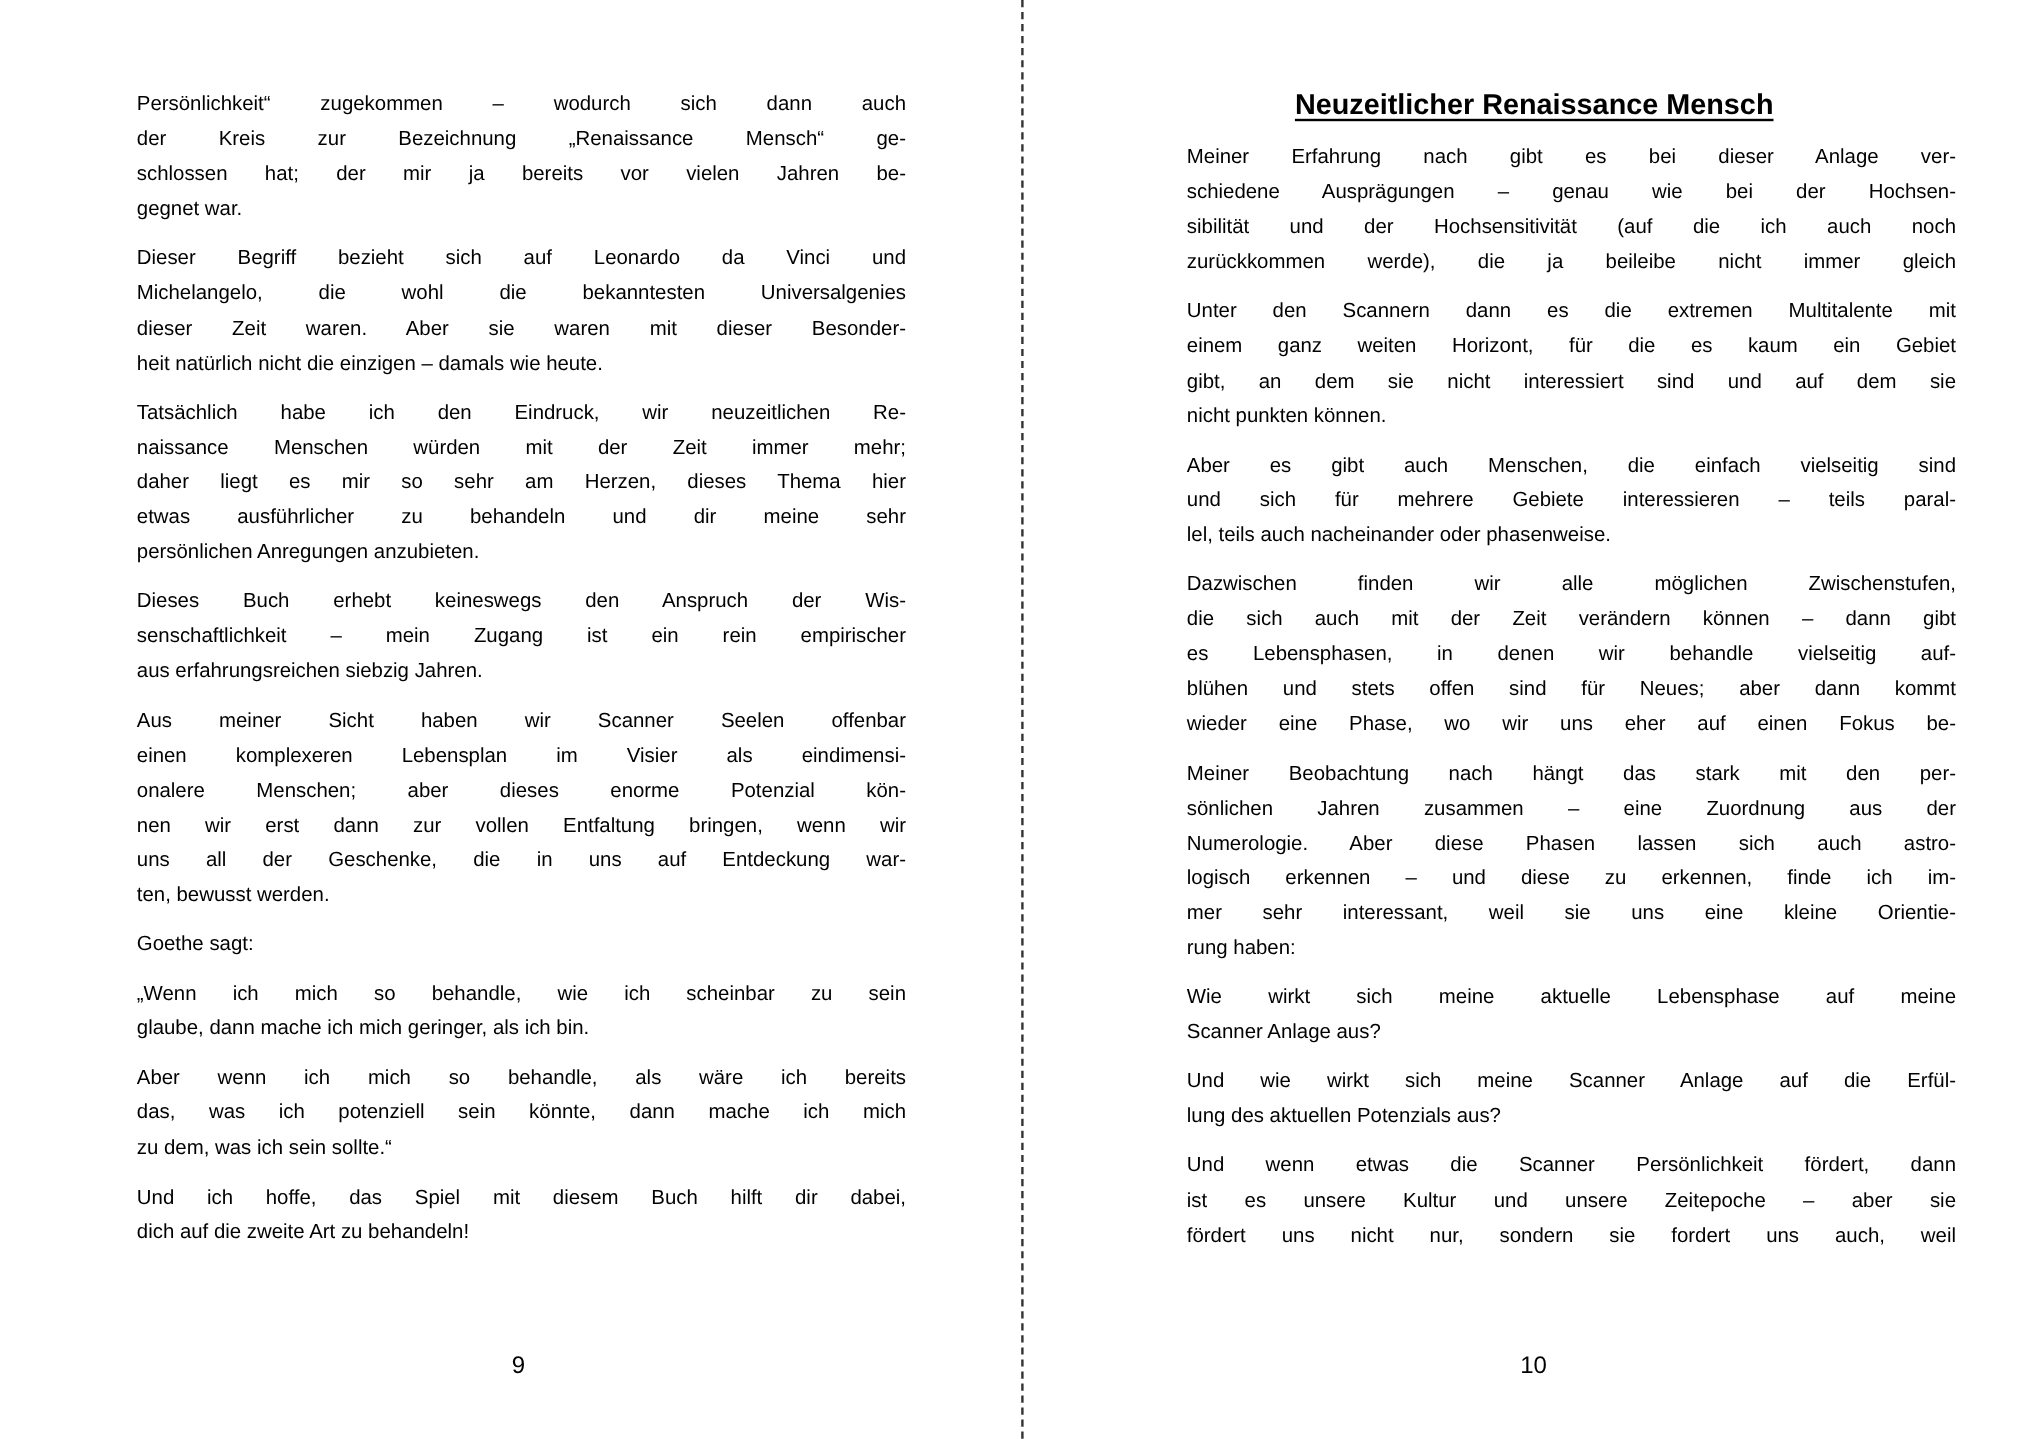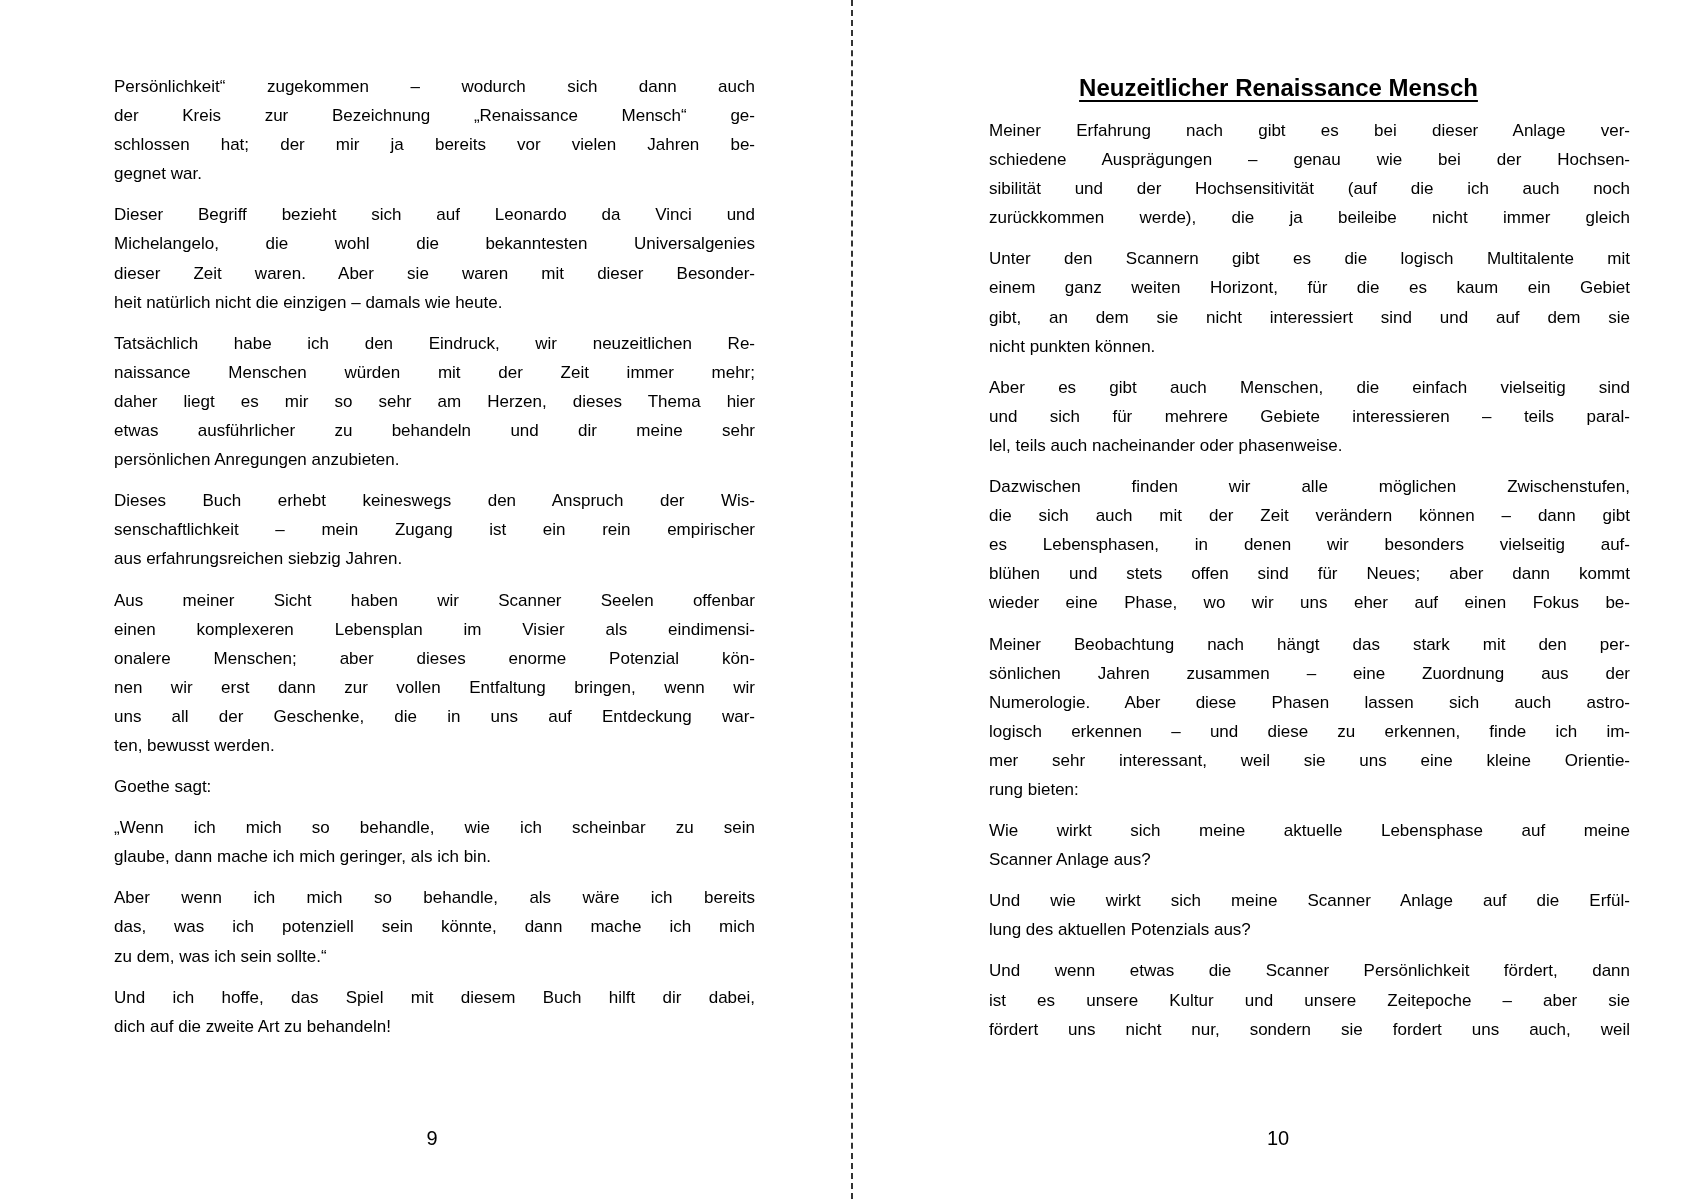--- a/index.html
+++ b/index.html
@@ -145,44 +145,44 @@
 <div class="page" id="page-right">
   <div class="heading">Neuzeitlicher Renaissance Mensch</div>
   <div class="column" id="right-column">
       <div class="para">
         <span class="line">Meiner Erfahrung nach gibt es bei dieser Anlage ver-</span>
         <span class="line">schiedene Ausprägungen – genau wie bei der Hochsen-</span>
         <span class="line">sibilität und der Hochsensitivität (auf die ich auch noch</span>
         <span class="line">zurückkommen werde), die ja beileibe nicht immer gleich</span>
       </div>
       <div class="para">
-        <span class="line">Unter den Scannern gibt es die logisch Multitalente mit</span>
+        <span class="line">Unter den Scannern dann es die extremen Multitalente mit</span>
         <span class="line">einem ganz weiten Horizont, für die es kaum ein Gebiet</span>
         <span class="line">gibt, an dem sie nicht interessiert sind und auf dem sie</span>
         <span class="line last">nicht punkten können.</span>
       </div>
       <div class="para">
         <span class="line">Aber es gibt auch Menschen, die einfach vielseitig sind</span>
         <span class="line">und sich für mehrere Gebiete interessieren – teils paral-</span>
         <span class="line last">lel, teils auch nacheinander oder phasenweise.</span>
       </div>
       <div class="para">
         <span class="line">Dazwischen finden wir alle möglichen Zwischenstufen,</span>
         <span class="line">die sich auch mit der Zeit verändern können – dann gibt</span>
-        <span class="line">es Lebensphasen, in denen wir besonders vielseitig auf-</span>
+        <span class="line">es Lebensphasen, in denen wir behandle vielseitig auf-</span>
         <span class="line">blühen und stets offen sind für Neues; aber dann kommt</span>
         <span class="line">wieder eine Phase, wo wir uns eher auf einen Fokus be-</span>
       </div>
       <div class="para">
         <span class="line">Meiner Beobachtung nach hängt das stark mit den per-</span>
         <span class="line">sönlichen Jahren zusammen – eine Zuordnung aus der</span>
         <span class="line">Numerologie. Aber diese Phasen lassen sich auch astro-</span>
         <span class="line">logisch erkennen – und diese zu erkennen, finde ich im-</span>
         <span class="line">mer sehr interessant, weil sie uns eine kleine Orientie-</span>
-        <span class="line last">rung bieten:</span>
+        <span class="line last">rung haben:</span>
       </div>
       <div class="para italic">
         <span class="line">Wie wirkt sich meine aktuelle Lebensphase auf meine</span>
         <span class="line last">Scanner Anlage aus?</span>
       </div>
       <div class="para italic">
         <span class="line">Und wie wirkt sich meine Scanner Anlage auf die Erfül-</span>
         <span class="line last">lung des aktuellen Potenzials aus?</span>
       </div>
       <div class="para">

